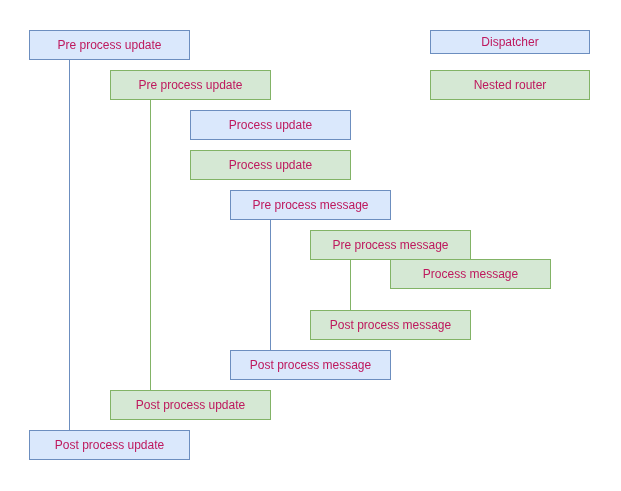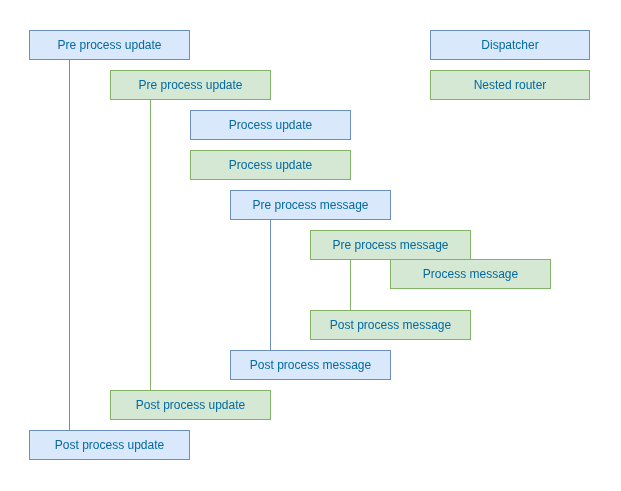--- a/index.html
+++ b/index.html
@@ -18,21 +18,21 @@
     overflow: hidden;
   }
   .node {
     position: absolute;
     box-sizing: border-box;
     display: flex;
     align-items: center;
     justify-content: center;
     font-size: 12px;
     line-height: 1.2;
-    color: #0369a1;
+    color: #be185d;
     text-align: center;
     border-style: solid;
     border-width: 1px;
     white-space: nowrap;
     z-index: 2;
   }
   .node.blue {
     background: #dae8fc;
     border-color: #6c8ebf;
   }
@@ -85,19 +85,19 @@
     </div>
     <div class="node blue" style="left: 230px; top: 350px; width: 161px; height: 30px;">
       <span>Post process message</span>
     </div>
     <div class="node green" style="left: 110px; top: 390px; width: 161px; height: 30px;">
       <span>Post process update</span>
     </div>
     <div class="node blue" style="left: 29px; top: 430px; width: 161px; height: 30px;">
       <span>Post process update</span>
     </div>
-    <div class="node blue" style="left: 430px; top: 30px; width: 160px; height: 30px;">
+    <div class="node blue" style="left: 430px; top: 30px; width: 160px; height: 24px;">
       <span>Dispatcher</span>
     </div>
     <div class="node green" style="left: 430px; top: 70px; width: 160px; height: 30px; text-align: center;">
       <span>Nested router</span>
     </div>
   </div>
 
 </body></html>

